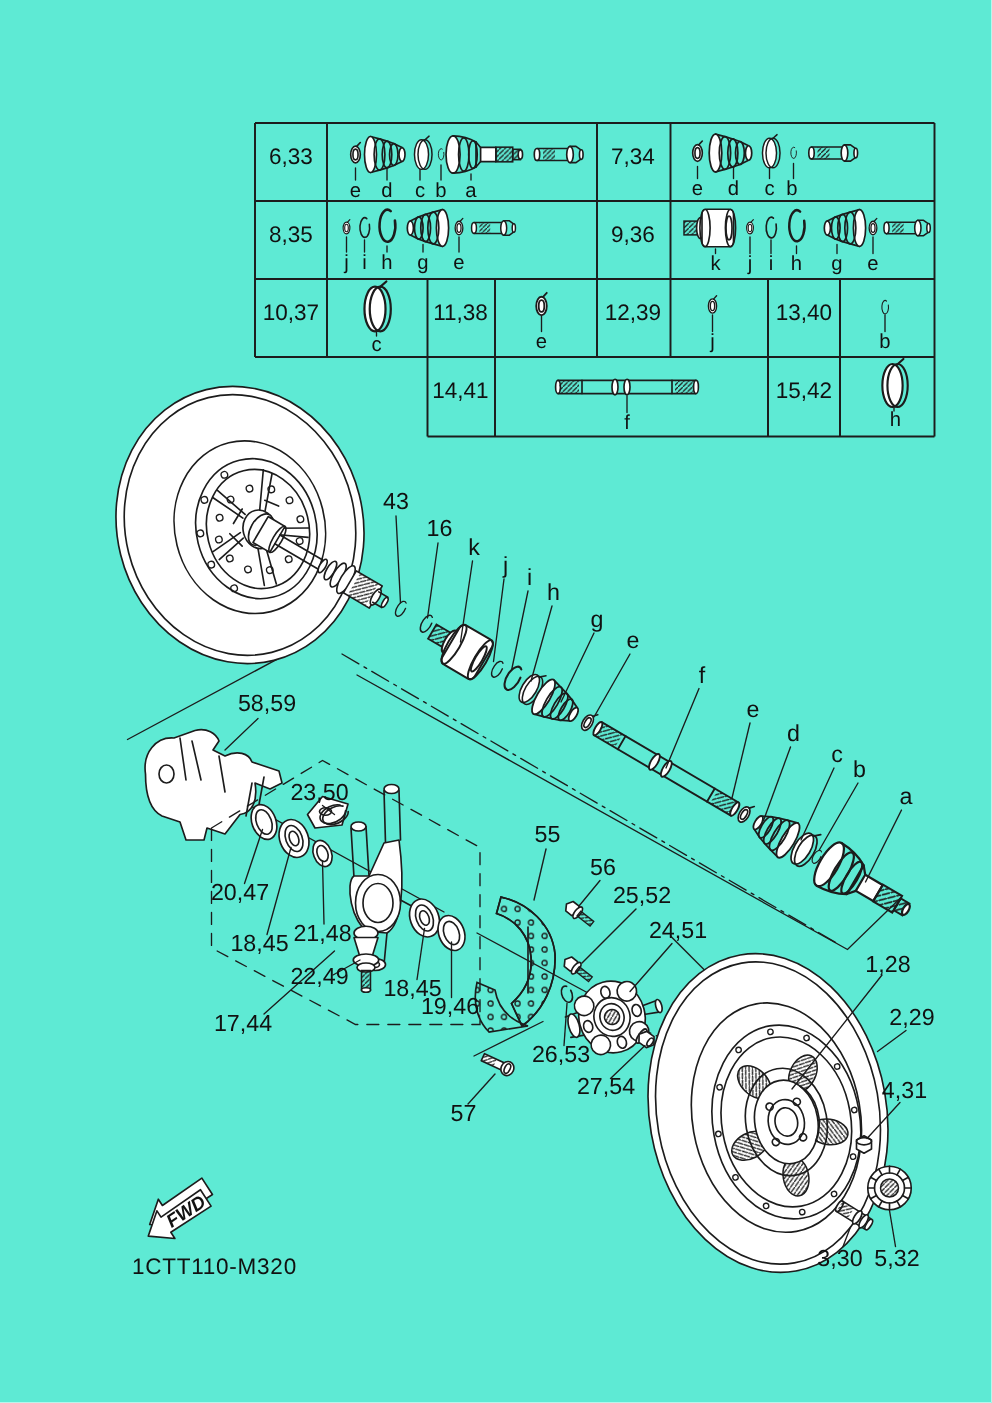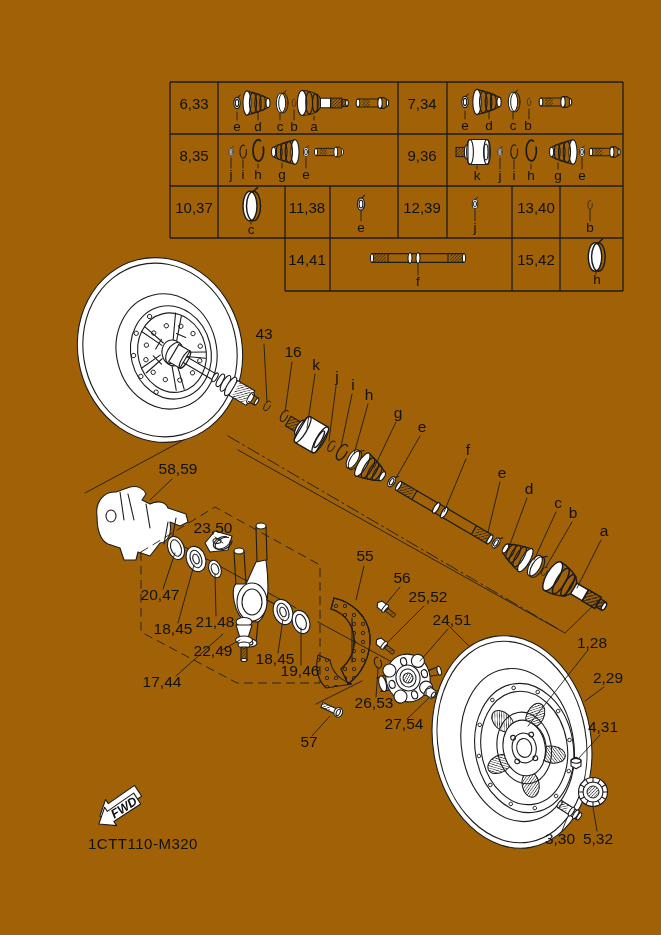--- a/index.html
+++ b/index.html
@@ -1,16 +1,16 @@
 <!DOCTYPE html>
 <html><head>
 <meta charset="utf-8">
 <style>
   html,body{margin:0;padding:0;background:#fff;}
-  .canvas{position:relative;width:661px;height:935px;background:#a16207;overflow:hidden;
+  .canvas{position:relative;width:661px;height:935px;background:#5eead4;overflow:hidden;
           font-family:"Liberation Sans",sans-serif;}
   svg{display:block}
   .ln{fill:none;stroke:#1c1c1c;stroke-width:1.1;stroke-linecap:round;stroke-linejoin:round}
   .fw{fill:#ffffff;stroke:#1c1c1c;stroke-width:1.1;stroke-linejoin:round}
   .thin{fill:none;stroke:#1c1c1c;stroke-width:0.9;stroke-linecap:round}
   .grid{fill:none;stroke:#1c1c1c;stroke-width:1.3}
   .callout{font:15.5px "Liberation Sans",sans-serif;fill:#111;}
   .ref{font:15px "Liberation Sans",sans-serif;fill:#111;}
   .ltr{font:13.5px "Liberation Sans",sans-serif;fill:#111;}
   .code{font:15px "Liberation Sans",sans-serif;fill:#111;letter-spacing:.5px}

